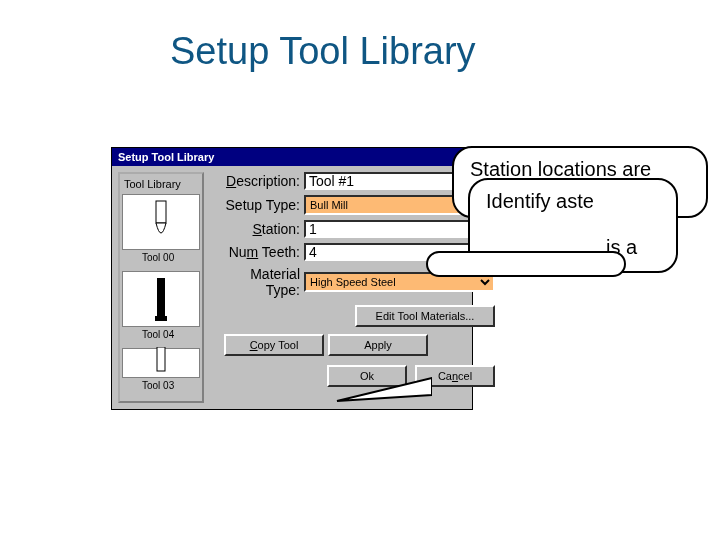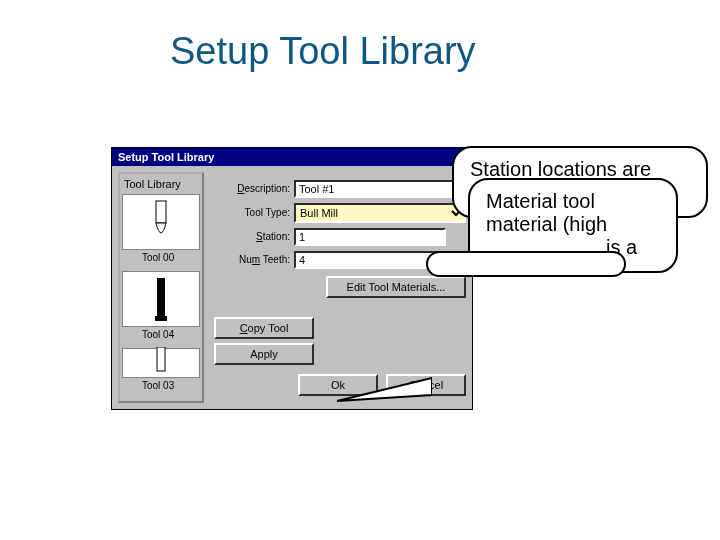--- a/index.html
+++ b/index.html
@@ -32,24 +32,23 @@
     background: #000080;
     color: #fff;
     font-size: 11px;
     font-weight: bold;
     padding: 3px 6px;
     font-family: "MS Sans Serif", Tahoma, sans-serif;
   }
   .dialog-body {
     display: flex;
     padding: 6px;
-    gap: 10px;
+    gap: 20px;
     font-family: "MS Sans Serif", Tahoma, sans-serif;
     font-size: 11px;
-    align-items: center;
   }
   .tool-lib-panel {
     width: 86px;
     background: #c0c0c0;
     border: 2px inset #fff;
     border-right-color: #808080;
     border-bottom-color: #808080;
     padding: 2px;
   }
   .panel-label {
@@ -81,60 +80,60 @@
     gap: 5px;
   }
   .form-row {
     display: flex;
     align-items: center;
     gap: 4px;
   }
   .form-label {
     width: 76px;
     text-align: right;
-    font-size: 10px;
+    font-size: 14px;
   }
   .text-input {
     flex: 1;
     height: 18px;
-    font-size: 11px;
+    font-size: 14px;
     padding: 1px 3px;
     background: #fff;
     border: 2px inset #fff;
     border-top-color: #808080;
     border-left-color: #808080;
     font-family: inherit;
   }
   .text-input.short { flex: 0 0 56px; }
   .select {
     flex: 1;
     height: 20px;
     font-size: 11px;
-    background: #fef9c3;
+    background: #fdba74;
     border: 2px inset #fff;
     border-top-color: #808080;
     border-left-color: #808080;
     font-family: inherit;
   }
   .btn {
     height: 22px;
     font-size: 11px;
     background: #c0c0c0;
     border: 2px outset #fff;
     border-right-color: #808080;
     border-bottom-color: #808080;
     font-family: inherit;
     padding: 0 8px;
     cursor: pointer;
   }
   .btn-group-side {
     display: flex;
-    flex-direction: column;
+    flex-direction: row;
     gap: 4px;
-    margin-top: 14px;
+    margin-top: 2px;
   }
   .btn-group-side .btn { width: 100px; text-align: center; }
   .bottom-row {
     display: flex;
     justify-content: flex-end;
     gap: 8px;
     margin-top: 4px;
   }
   .bottom-row .btn { width: 80px; }
   .callout {
@@ -194,36 +193,42 @@
     </div>
 
     <div class="right-col">
 
       <div class="form-row">
         <span class="form-label"><span class="u">D</span>escription:</span>
         <input class="text-input" value="Tool #1" style="">
       </div>
 
       <div class="form-row">
-        <span class="form-label">Tool Type:</span>
+        <span class="form-label">Setup Type:</span>
         <select class="select">
           <option>Bull Mill</option>
         </select>
       </div>
 
       <div class="form-row">
         <span class="form-label"><span class="u">S</span>tation:</span>
         <input class="text-input short" value="1" style="">
       </div>
 
       <div class="form-row">
         <span class="form-label">Nu<span class="u">m</span> Teeth:</span>
         <input class="text-input short" value="4" style="">
       </div>
 
+      <div class="form-row">
+        <span class="form-label">Material Type:</span>
+        <select class="select">
+          <option>High Speed Steel</option>
+        </select>
+      </div>
 
       <div class="form-row" style="justify-content:flex-end; margin-top:2px;">
         <button class="btn" style="width:140px;">Edit Tool Materials...</button>
       </div>
 
       <div class="btn-group-side">
         <button class="btn"><span class="u">C</span>opy Tool</button>
         <button class="btn">Apply</button>
       </div>
 
@@ -234,22 +239,22 @@
 
     </div>
   </div>
 </div>
 
 <div id="callout1" class="callout">
   <span>Station locations are used for</span>
 </div>
 
 <div id="callout2" class="callout">
-  <span>Material tool</span><br>
-  <span>material (high</span><br>
+  <span>Identify aste</span><br>
+  <br>
   <span style="visibility:hidden;">xxxxxxxxxxxx</span><span>is a</span>
 </div>
 
 <div id="callout3" class="callout">
   <svg class="tail" viewBox="0 0 100 30">
     <path d="M100 5 L5 28 L100 22 Z" fill="#fff" stroke="#000" stroke-width="2"></path>
   </svg>
 </div>
 
 </body></html>

